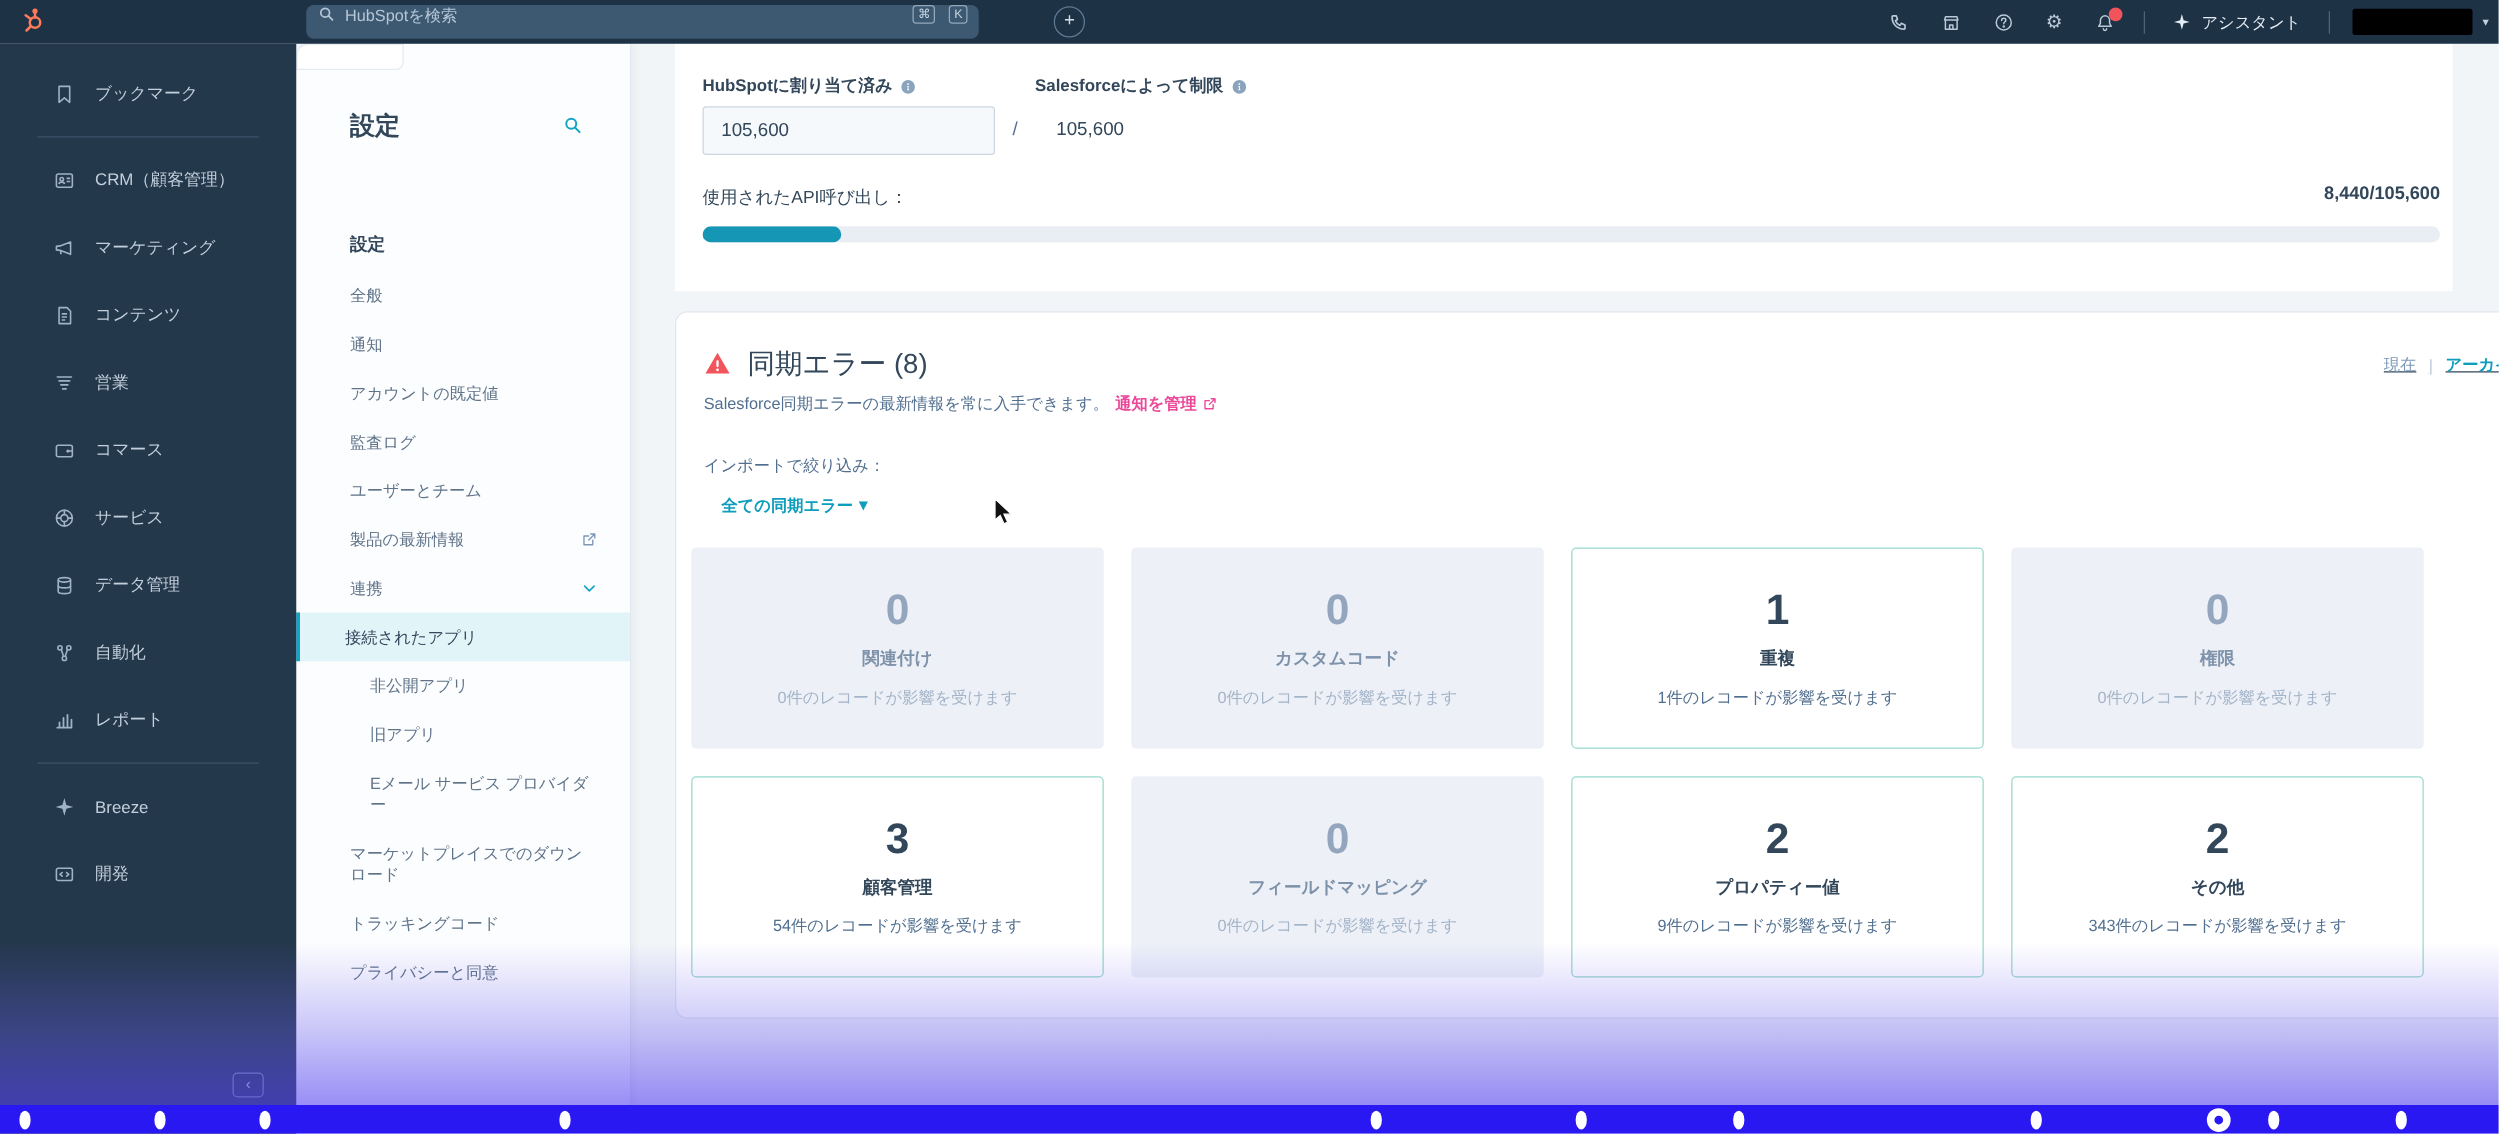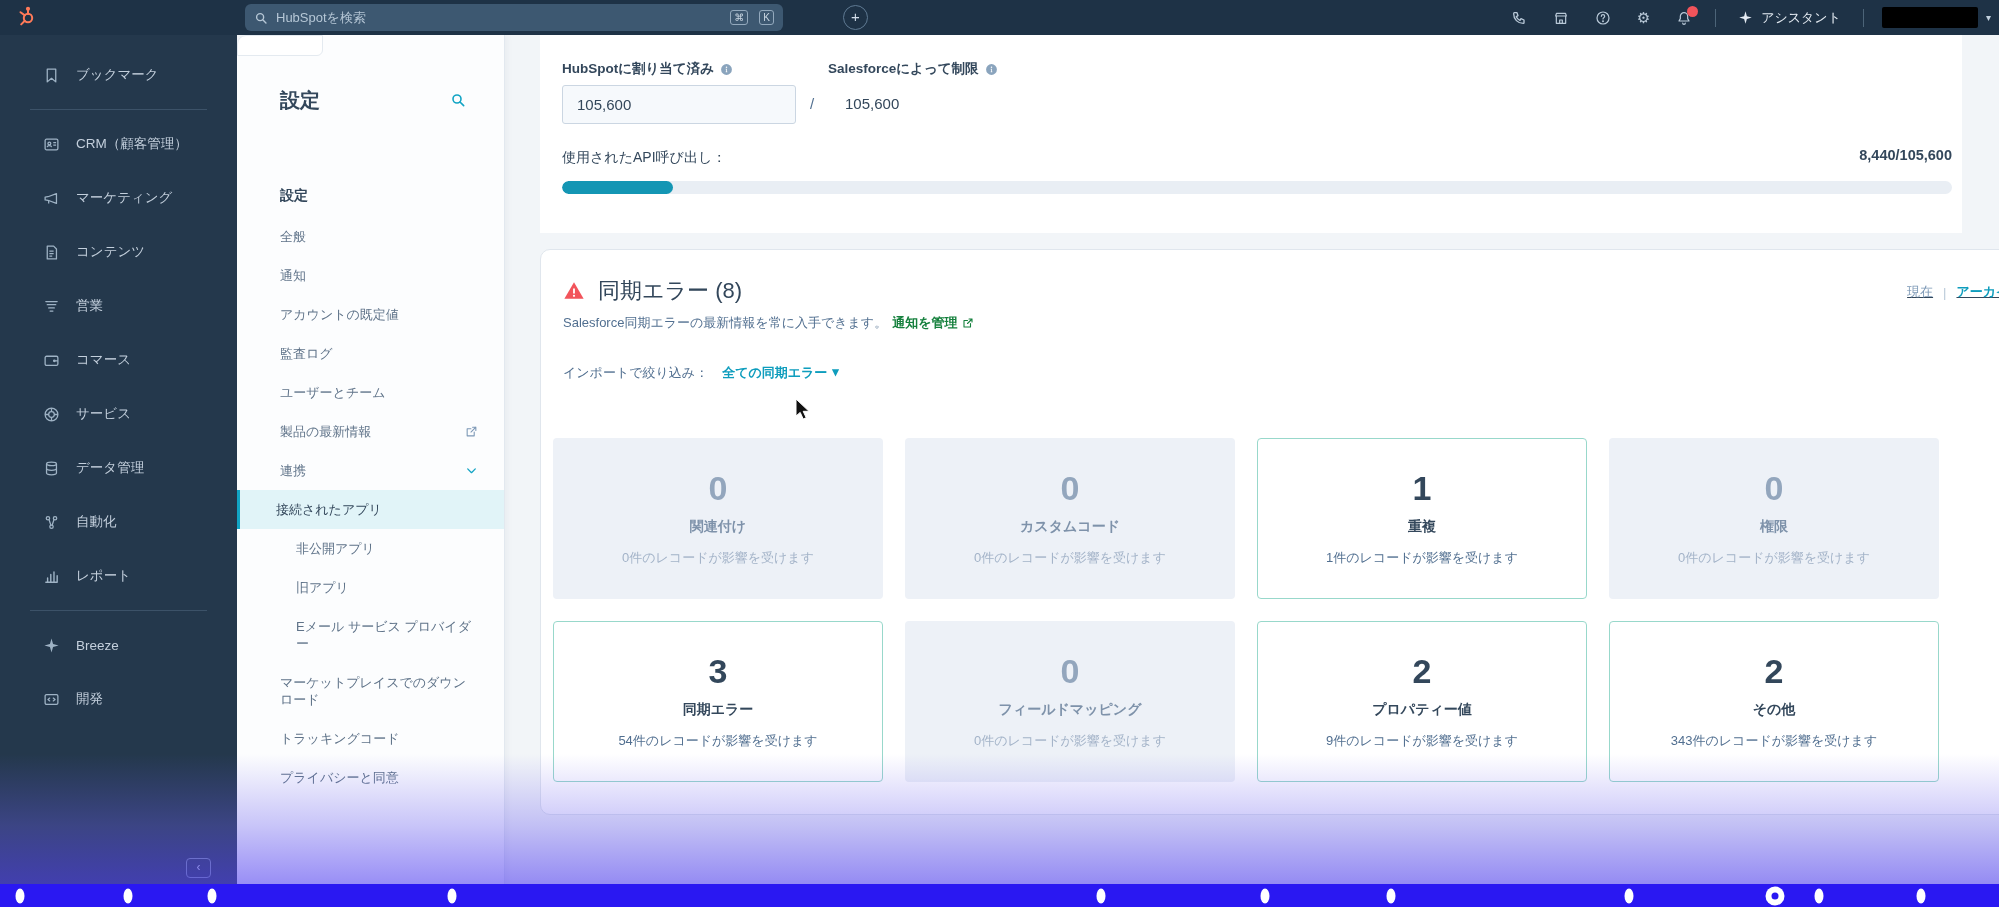--- a/index.html
+++ b/index.html
@@ -10,21 +10,21 @@
     font-family: "Liberation Sans", sans-serif;
     color: #33475b;
   }
   svg { display:block; }
 
   
   .topbar { position:absolute; top:0; left:0; width:1999px; height:35px; background:#1e3246; z-index:60; }
   .hs-logo { position:absolute; left:14px; top:5px; color:#ff7a59; }
   .search-box {
     position:absolute; left:245px; top:4px; width:538px; height:27px;
-    background:#3d5871; border-radius:6px; display:flex; align-items:center;
+    background:#3d5871; border-radius:6px; display:flex; align-items:flex-start;
     padding:0 9px; color:#b6c7d6; font-size:13px; gap:8px;
   }
   .search-box .ph { flex:1; color:#b6c7d6; }
   .kbd {
     border:1px solid #93a9bd; border-radius:3px; color:#c9d6e2;
     font-size:10px; line-height:13px; padding:0 3px; margin-left:3px;
   }
   .add-btn {
     position:absolute; left:843px; top:5px; width:25px; height:25px;
     border:1px solid #5f7a93; border-radius:50%; color:#d3deea;
@@ -107,22 +107,22 @@
     position:absolute; left:540px; top:249px; width:1538px; height:566px;
     background:#ffffff; border:1px solid #e0e6ed; border-radius:10px; z-index:5;
   }
   .sync-head { position:absolute; top:26px; left:22px; display:flex; align-items:center; gap:13px; }
   .sync-title { font-size:22px; color:#33475b; }
   .sync-views { position:absolute; top:33px; right:28px; font-size:13px; display:flex; align-items:center; gap:10px;text-decoration:underline; }
   .view-current { color:#7c98b6; }
   .view-sep { color:#b9c9d8; }
   .view-archived { color:#0e9dbd; font-weight:bold; }
   .sync-sub { position:absolute; top:64px; left:22px; font-size:13px; color:#516f90; display:flex; align-items:center; gap:5px; }
-  .link-teal { color:#15803d; font-weight:bold; }
-  .filter-row { position:absolute; top:114px; left:22px; font-size:13px; color:#516f90; display:flex; align-items:center; gap:14px; }
+  .link-teal { color:#ec4899; font-weight:bold; }
+  .filter-row { position:absolute; top:114px; left:22px; font-size:13px; color:#516f90; display:flex; align-items:center; gap:14px;flex-direction:column; }
   .filter-value { color:#0e9dbd; font-weight:bold; display:flex; align-items:flex-start; gap:5px; }
   .err-grid {
     position:absolute; left:12px; top:188px;
     display:grid; grid-template-columns:repeat(4,330px); gap:22px;
   }
   .err-card {
     height:161px; border-radius:4px; display:flex; flex-direction:column;
     align-items:center; justify-content:center; gap:13px; text-align:center; cursor:default;
   }
   .err-card.active { background:#ffffff; border:1px solid #98d8cb; }
@@ -490,21 +490,21 @@
       <div class="err-label">重複</div>
       <div class="err-detail">1件のレコードが影響を受けます</div>
     </div>
     <div class="err-card disabled">
       <div class="err-count">0</div>
       <div class="err-label">権限</div>
       <div class="err-detail">0件のレコードが影響を受けます</div>
     </div>
     <div class="err-card active">
       <div class="err-count">3</div>
-      <div class="err-label">同期エラー</div>
+      <div class="err-label">顧客管理</div>
       <div class="err-detail">54件のレコードが影響を受けます</div>
     </div>
     <div class="err-card disabled">
       <div class="err-count">0</div>
       <div class="err-label">フィールドマッピング</div>
       <div class="err-detail">0件のレコードが影響を受けます</div>
     </div>
     <div class="err-card active">
       <div class="err-count">2</div>
       <div class="err-label">プロパティー値</div>

